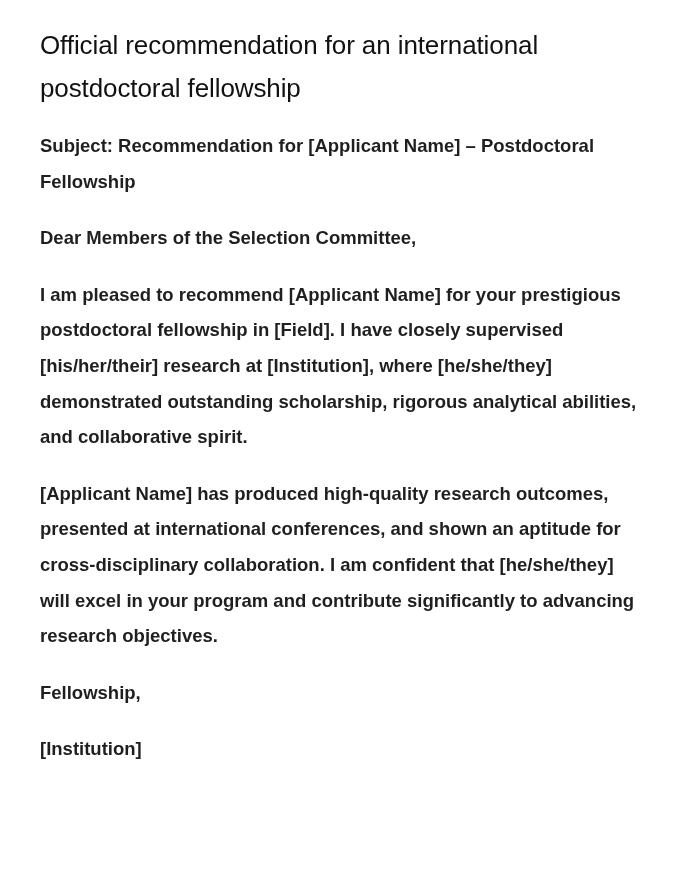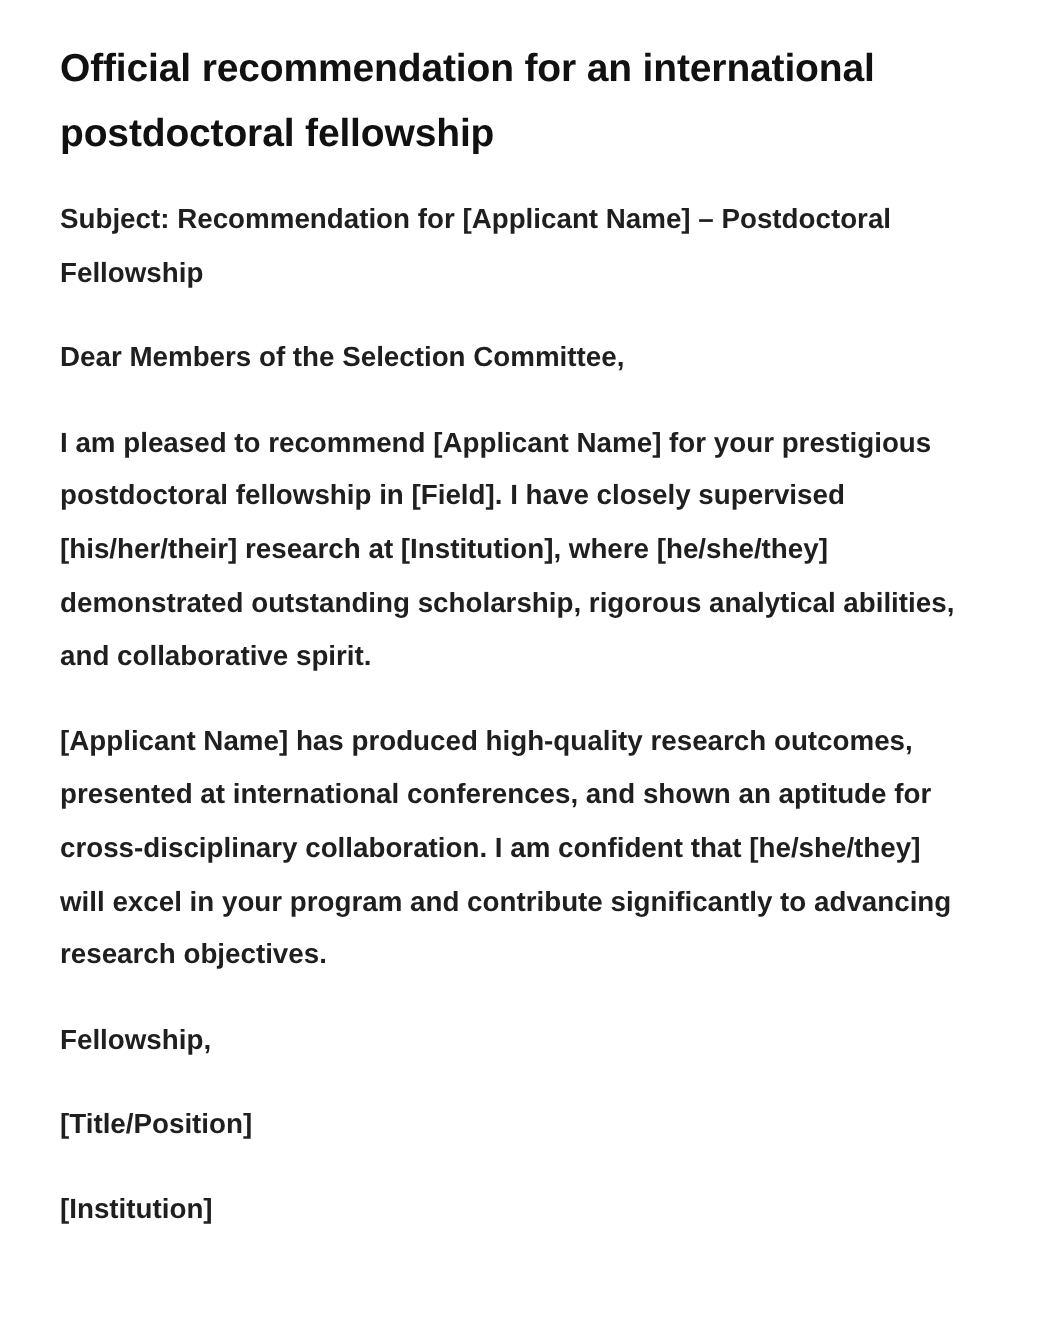--- a/index.html
+++ b/index.html
@@ -19,21 +19,21 @@
     box-sizing: border-box;
     width: 700px;
     min-height: 896px;
     background: #ffffff;
     padding: 24px 40px 24px 40px;
   }
   .doc-title {
     margin: 0 0 18px 0;
     font-family: "Liberation Sans", sans-serif;
     font-size: 26px;
-    font-weight: bold;
+    font-weight: normal;
     line-height: 43px;
     letter-spacing: -0.1px;
     color: #111111;
     max-width: 560px;
   }
   .letter-body {
     margin: 0;
   }
   .para {
     margin: 0 0 21px 0;
@@ -64,18 +64,17 @@
 
     <p class="para">Dear Members of the Selection Committee,</p>
 
     <p class="para">I am pleased to recommend [Applicant Name] for your prestigious postdoctoral fellowship in [Field]. I have closely supervised [his/her/their] research at [Institution], where [he/she/they] demonstrated outstanding scholarship, rigorous analytical abilities, and collaborative spirit.</p>
 
     <p class="para">[Applicant Name] has produced high-quality research outcomes, presented at international conferences, and shown an aptitude for cross-disciplinary collaboration. I am confident that [he/she/they] will excel in your program and contribute significantly to advancing research objectives.</p>
 
     <p class="para signature-line">Fellowship,</p>
 
 
-    <p class="para signature-line">[Title/Position]</p>
 
     <p class="para signature-line">[Institution]</p>
 
   </div>
 </div>
 
 </body></html>

